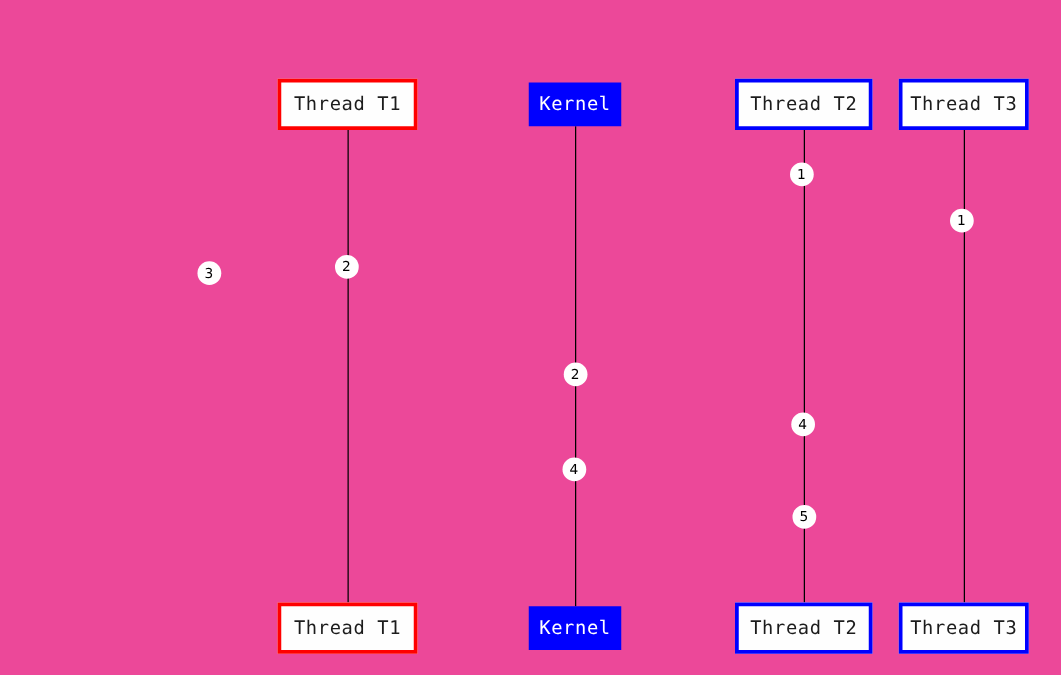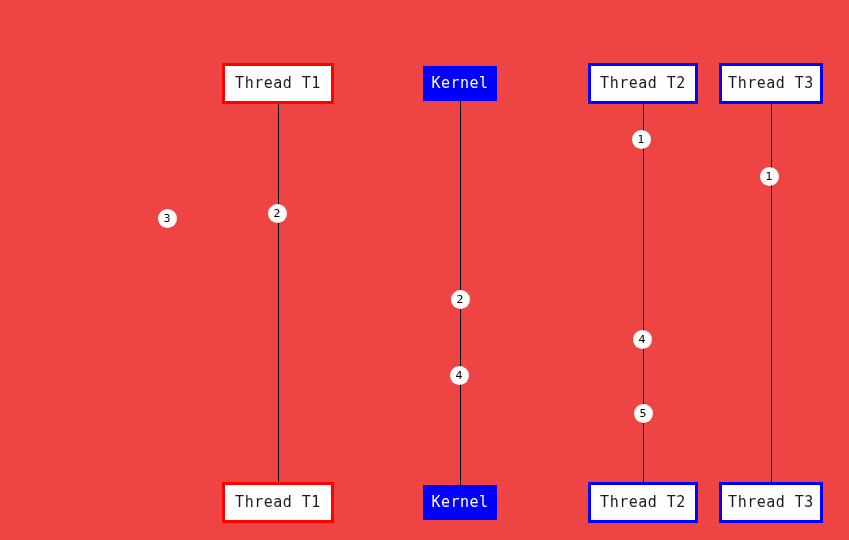--- a/index.html
+++ b/index.html
@@ -8,21 +8,21 @@
     padding: 0;
     background: #000000;
   }
   body {
     font-family: "DejaVu Sans Mono", "Liberation Mono", monospace;
   }
   #canvas {
     position: relative;
     width: 849px;
     height: 540px;
-    background: #ef4444;
+    background: #ec4899;
     overflow: hidden;
   }
 
   
   .participant {
     position: absolute;
     box-sizing: border-box;
     display: flex;
     align-items: center;
     justify-content: center;

